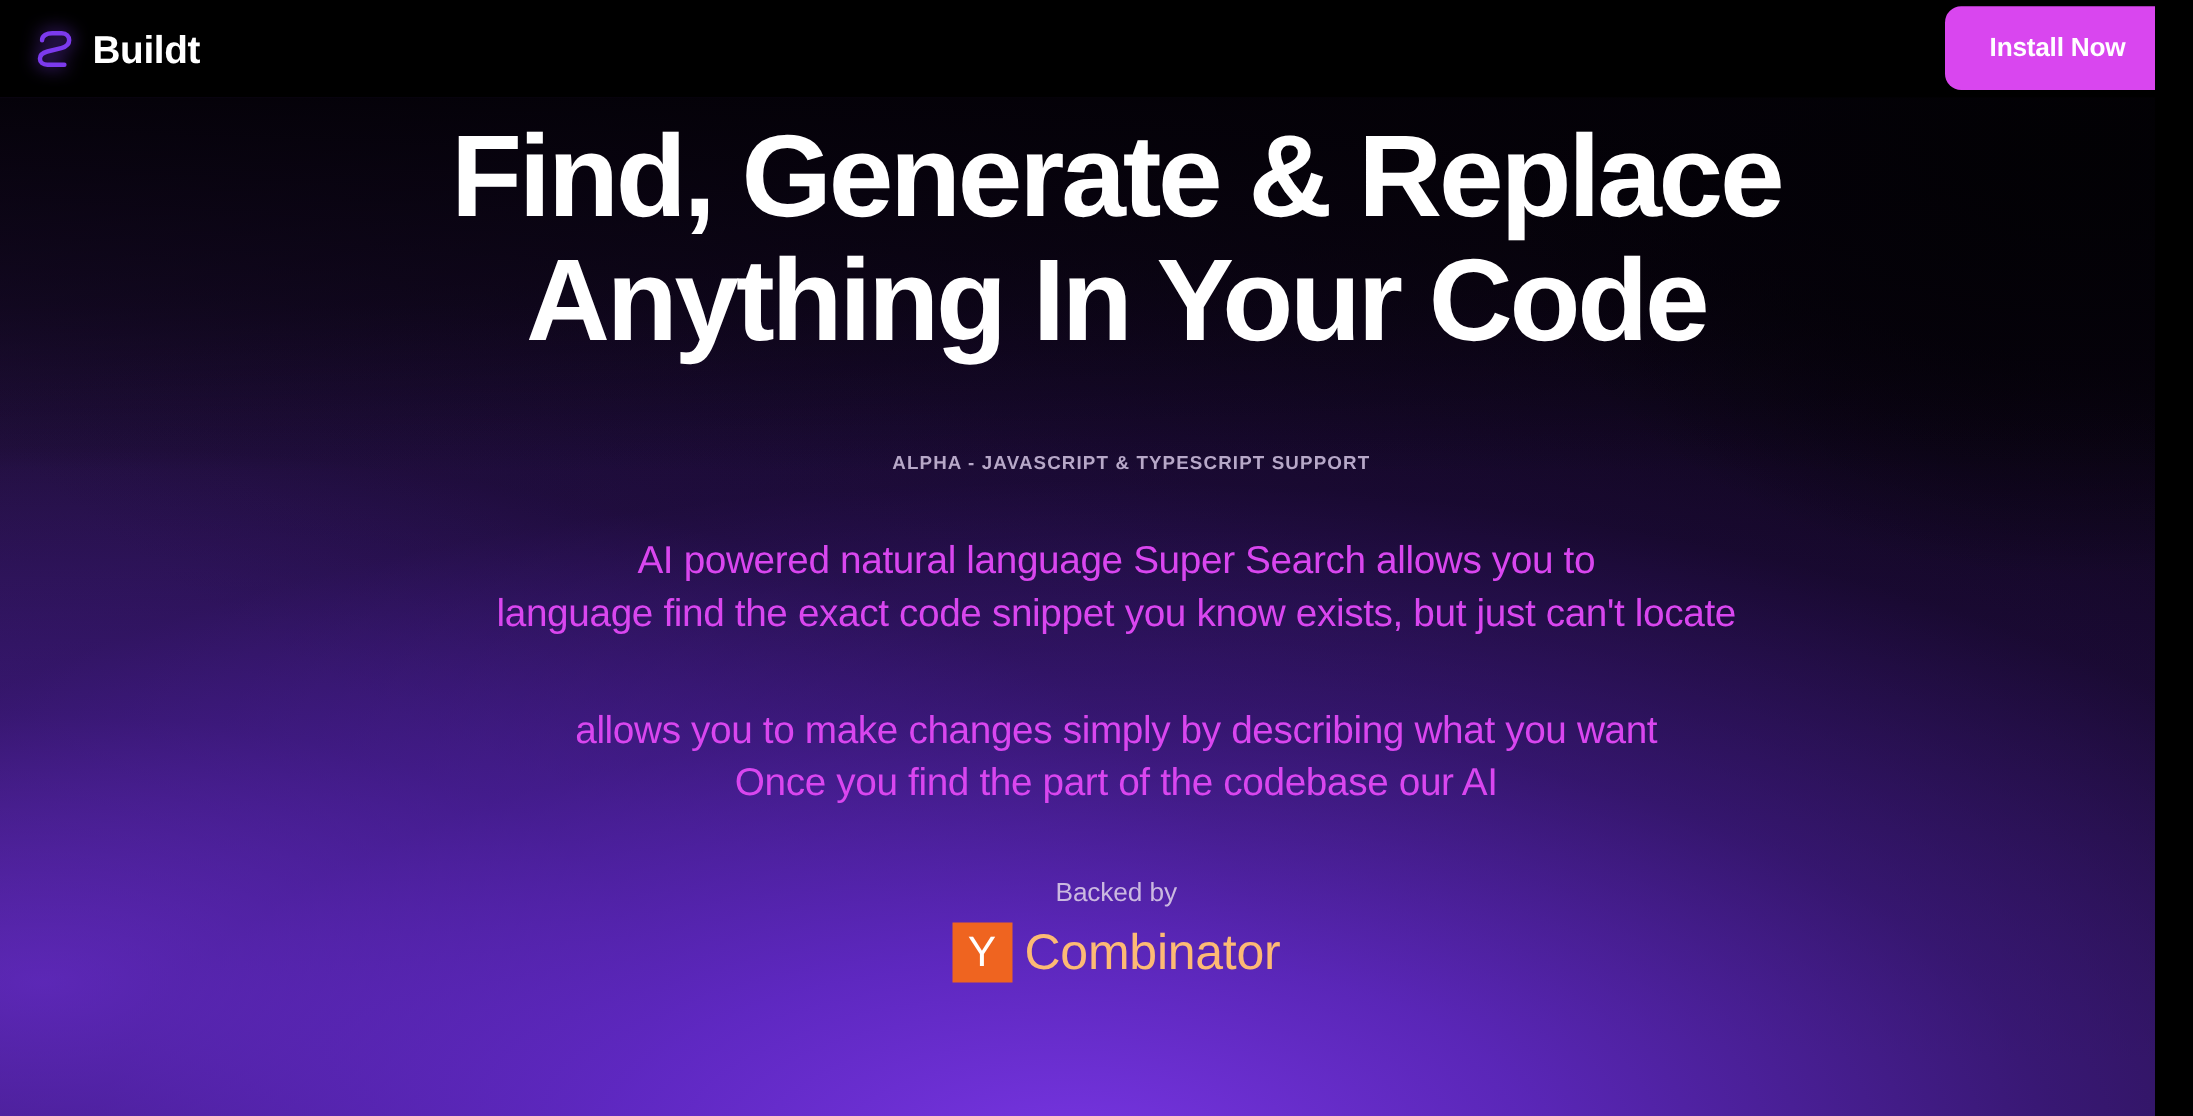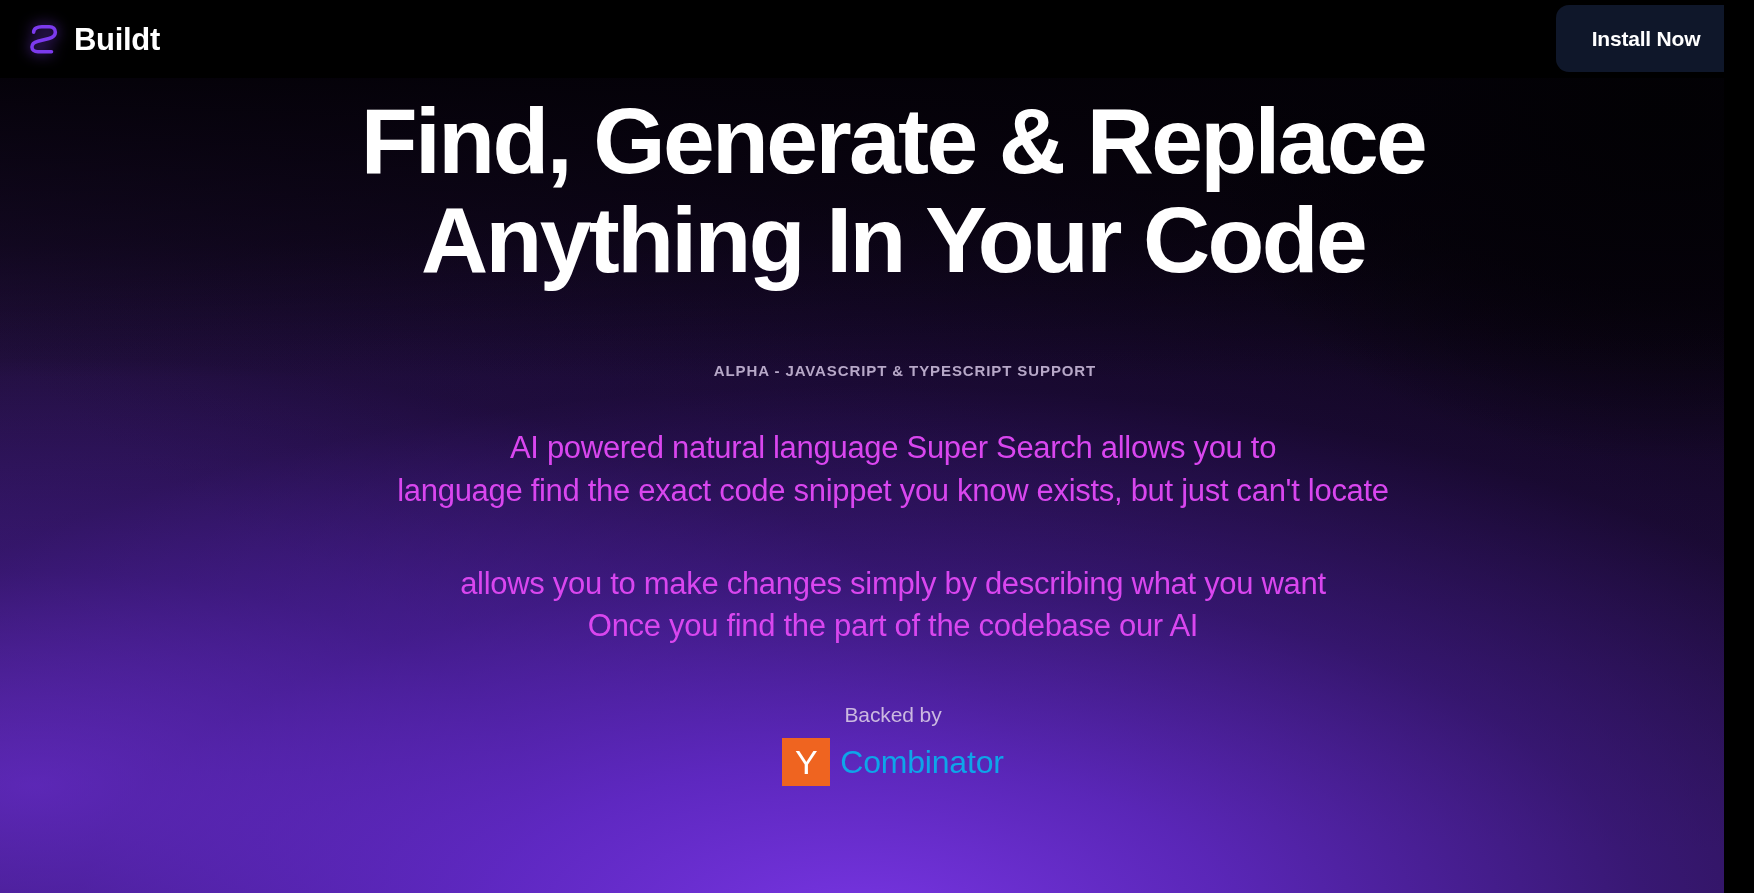--- a/index.html
+++ b/index.html
@@ -67,21 +67,21 @@
     color: #ffffff;
     font-size: 31px;
     font-weight: 700;
     letter-spacing: -0.3px;
     line-height: 1;
   }
   .install-btn {
     position: absolute;
     right: 18px; top: 5px;
     width: 180px; height: 67px;
-    background: #0f172a;
+    background: #d946ef;
     border: none;
     border-radius: 13px;
     color: #ffffff;
     font-family: "Liberation Sans", sans-serif;
     font-size: 21px;
     font-weight: 700;
     letter-spacing: -0.2px;
     cursor: pointer;
     display: flex;
     align-items: center;
@@ -151,22 +151,22 @@
     display: flex;
     align-items: center;
     justify-content: center;
     color: #ffffff;
     font-size: 34px;
     font-weight: 400;
     line-height: 1;
     font-family: "Liberation Sans", sans-serif;
   }
   .yc-word {
-    color: #0ea5e9;
-    font-size: 32px;
+    color: #fdba74;
+    font-size: 40px;
     font-weight: 400;
     letter-spacing: -0.2px;
     line-height: 1;
   }
 </style>
 </head>
 <body>
 
 <div class="page">
 

